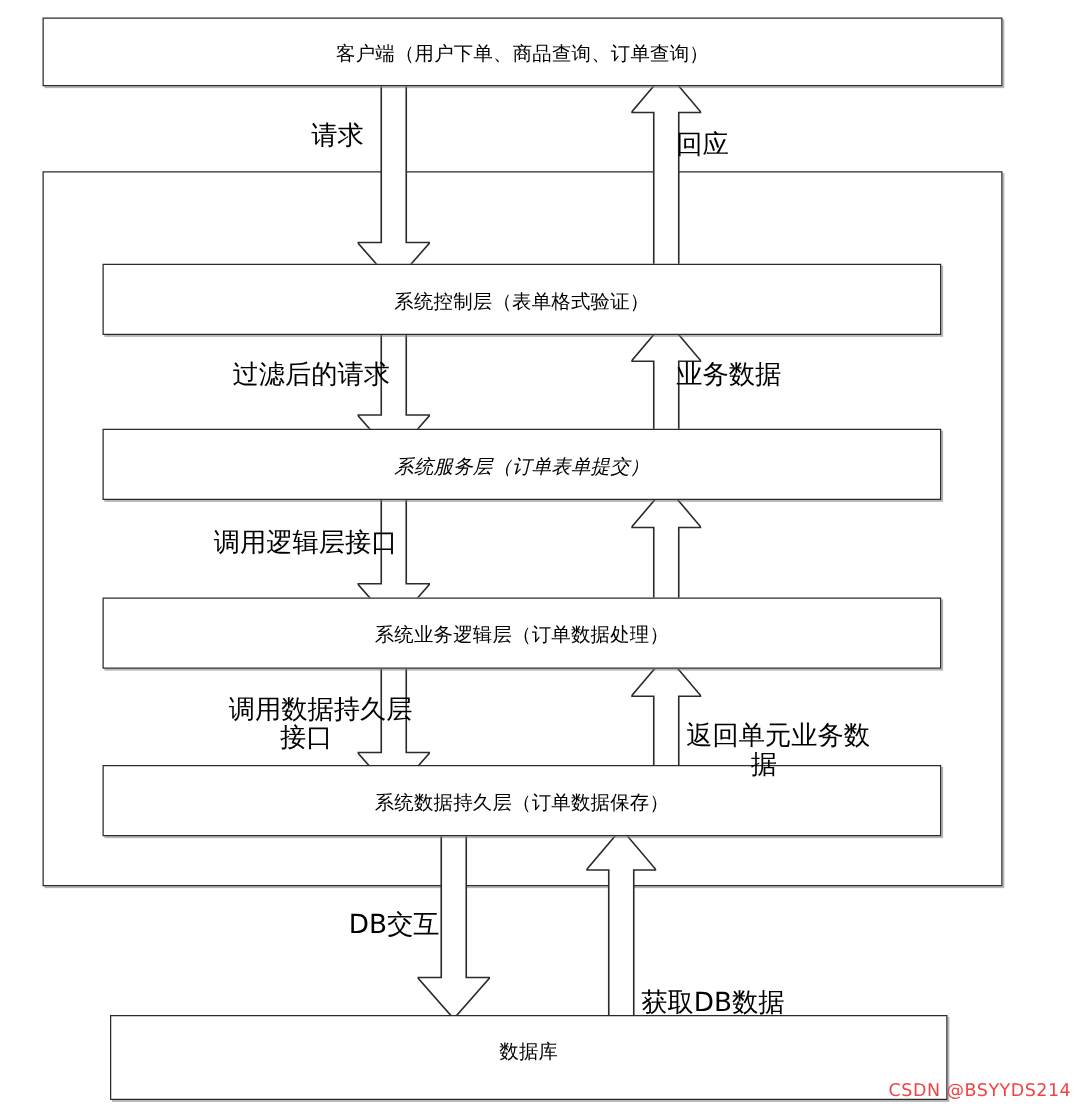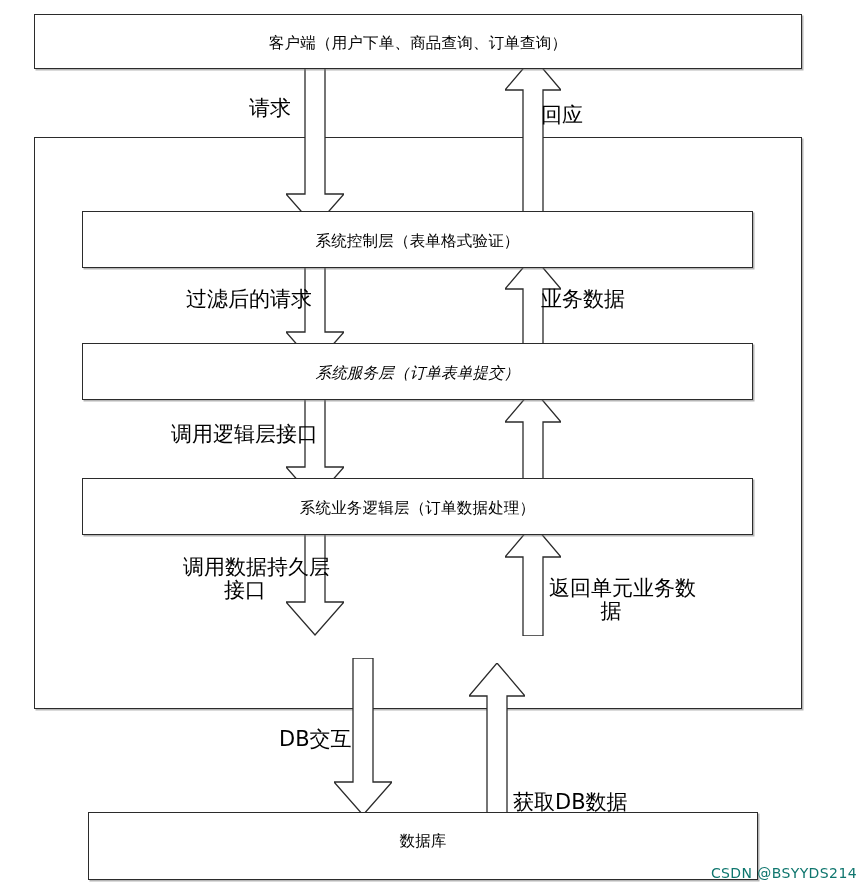--- a/index.html
+++ b/index.html
@@ -73,21 +73,21 @@
     z-index: 6;
   }
   .edge-label.centered { text-align: center; }
 
   
   .watermark {
     position: absolute;
     right: 6px;
     bottom: 4px;
     font-size: 14px;
-    color: #0f766e;
+    color: #ef4444;
     letter-spacing: 0.4px;
     white-space: nowrap;
     z-index: 9;
     text-align: right;
   }
 </style>
 </head>
 <body>
 
 <div id="canvas">
@@ -100,20 +100,23 @@
 
   <div class="box layer-box layer-1">
     <div class="box-label">系统控制层（表单格式验证）</div>
   </div>
   <div class="box layer-box layer-2">
     <div class="box-label">系统服务层（订单表单提交）</div>
   </div>
   <div class="box layer-box layer-3">
     <div class="box-label">系统业务逻辑层（订单数据处理）</div>
   </div>
+  <div class="box layer-box layer-4">
+    <div class="box-label">系统数据持久层（订单数据保存）</div>
+  </div>
 
   <div class="box db-box">
     <div class="box-label">数据库</div>
   </div>
 
   <div class="arrow" style="left:286px; top:56px;">
     <svg width="58" height="172" viewBox="0 0 58 172">
       <polygon points="19,0 39,0 39,138 58,138 29,171 0,138 19,138" fill="#ffffff" stroke="#2b2b2b" stroke-width="1.3"></polygon>
     </svg>
   </div>

